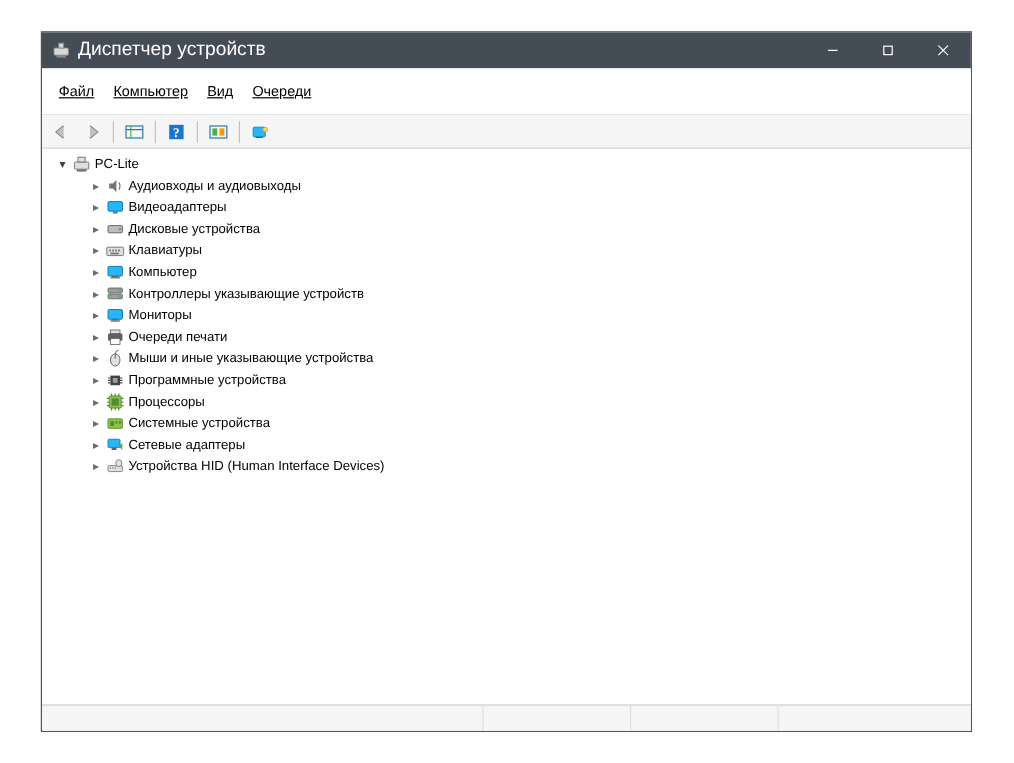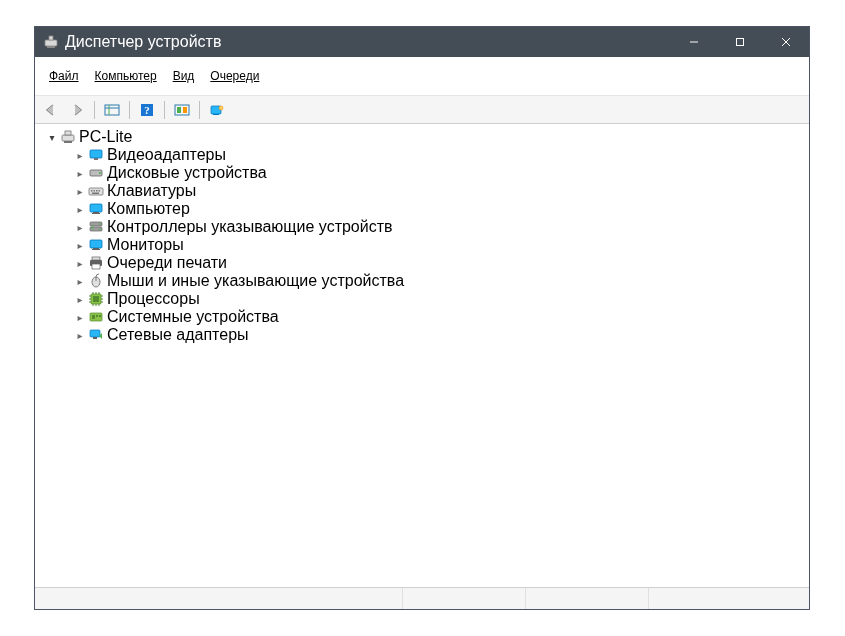--- a/index.html
+++ b/index.html
@@ -99,21 +99,21 @@
   font-size: 9px;
   cursor: pointer;
 }
 .caret.expanded::before { content: "▾"; font-size: 10px; color: #404040; }
 .caret.collapsed::before { content: "▸"; font-size: 10px; color: #6b6b6b; }
 .node-icon {
   width: 16px; height: 16px;
   margin: 0 3px 0 1px;
   display: flex; align-items: center; justify-content: center;
 }
-.node-label { font-size: 16px; color: #000; white-space: nowrap; }
+.node-label { font-size: 11px; color: #000; white-space: nowrap; }
 .children { padding-left: 28px; }
 .statusbar {
   height: 22px;
   border-top: 1px solid #cfcfcf;
   background: #f5f5f5;
   display: flex;
 }
 .statusbar .cell {
   flex: 1;
   border-right: 1px solid #e0e0e0;
@@ -217,20 +217,30 @@
               <rect x="4" y="12" width="8" height="2" fill="#757575"></rect>
             </svg>
         </span>
         <span class="node-label">PC-Lite</span>
       </div>
       <div class="children" id="tree-children">
           <div class="row">
             <span class="caret collapsed"></span>
             <span class="node-icon">
               <svg width="16" height="16" viewBox="0 0 16 16">
+                <path d="M3 6 L6 6 L9 3 L9 13 L6 10 L3 10 Z" fill="#757575"></path>
+                <path d="M11 5 Q13 8 11 11" fill="none" stroke="#757575" stroke-width="1"></path>
+              </svg>
+            </span>
+            <span class="node-label">Аудиовходы и аудиовыходы</span>
+          </div>
+          <div class="row">
+            <span class="caret collapsed"></span>
+            <span class="node-icon">
+              <svg width="16" height="16" viewBox="0 0 16 16">
                 <rect x="2" y="3" width="12" height="8" rx="1" fill="#29b6f6" stroke="#0277bd" stroke-width="0.8"></rect>
                 <rect x="6" y="11" width="4" height="2" fill="#757575"></rect>
               </svg>
             </span>
             <span class="node-label">Видеоадаптеры</span>
           </div>
           <div class="row">
             <span class="caret collapsed"></span>
             <span class="node-icon">
               <svg width="16" height="16" viewBox="0 0 16 16">
@@ -303,20 +313,36 @@
           <div class="row">
             <span class="caret collapsed"></span>
             <span class="node-icon">
               <svg width="16" height="16" viewBox="0 0 16 16">
                 <ellipse cx="8" cy="9" rx="4" ry="5" fill="#e0e0e0" stroke="#616161" stroke-width="0.8"></ellipse>
                 <line x1="8" y1="4" x2="8" y2="8" stroke="#616161" stroke-width="0.8"></line>
                 <path d="M8 4 Q8 1 11 1" fill="none" stroke="#616161" stroke-width="0.8"></path>
               </svg>
             </span>
             <span class="node-label">Мыши и иные указывающие устройства</span>
+          </div>
+          <div class="row">
+            <span class="caret collapsed"></span>
+            <span class="node-icon">
+              <svg width="16" height="16" viewBox="0 0 16 16">
+                <rect x="4" y="4" width="8" height="8" fill="#424242"></rect>
+                <rect x="6" y="6" width="4" height="4" fill="#9e9e9e"></rect>
+                <line x1="2" y1="6" x2="4" y2="6" stroke="#424242"></line>
+                <line x1="2" y1="8" x2="4" y2="8" stroke="#424242"></line>
+                <line x1="2" y1="10" x2="4" y2="10" stroke="#424242"></line>
+                <line x1="12" y1="6" x2="14" y2="6" stroke="#424242"></line>
+                <line x1="12" y1="8" x2="14" y2="8" stroke="#424242"></line>
+                <line x1="12" y1="10" x2="14" y2="10" stroke="#424242"></line>
+              </svg>
+            </span>
+            <span class="node-label">Программные устройства</span>
           </div>
           <div class="row">
             <span class="caret collapsed"></span>
             <span class="node-icon">
               <svg width="16" height="16" viewBox="0 0 16 16">
                 <rect x="3" y="3" width="10" height="10" rx="1" fill="#8bc34a" stroke="#558b2f" stroke-width="0.8"></rect>
                 <rect x="5" y="5" width="6" height="6" fill="#558b2f"></rect>
                 <line x1="1" y1="5" x2="3" y2="5" stroke="#558b2f"></line>
                 <line x1="1" y1="8" x2="3" y2="8" stroke="#558b2f"></line>
                 <line x1="1" y1="11" x2="3" y2="11" stroke="#558b2f"></line>
@@ -349,20 +375,33 @@
             <span class="caret collapsed"></span>
             <span class="node-icon">
               <svg width="16" height="16" viewBox="0 0 16 16">
                 <rect x="2" y="3" width="10" height="7" rx="1" fill="#29b6f6" stroke="#0277bd" stroke-width="0.7"></rect>
                 <rect x="5" y="10" width="4" height="2" fill="#616161"></rect>
                 <path d="M11 9 L14 6 L14 12 Z" fill="#4caf50"></path>
               </svg>
             </span>
             <span class="node-label">Сетевые адаптеры</span>
           </div>
+          <div class="row">
+            <span class="caret collapsed"></span>
+            <span class="node-icon">
+              <svg width="16" height="16" viewBox="0 0 16 16">
+                <rect x="2" y="7" width="12" height="5" rx="1" fill="#e0e0e0" stroke="#757575" stroke-width="0.7"></rect>
+                <ellipse cx="11" cy="5" rx="2.5" ry="3" fill="#e0e0e0" stroke="#757575" stroke-width="0.7"></ellipse>
+                <rect x="3.5" y="8.5" width="1" height="1" fill="#757575"></rect>
+                <rect x="5.5" y="8.5" width="1" height="1" fill="#757575"></rect>
+                <rect x="7.5" y="8.5" width="1" height="1" fill="#757575"></rect>
+              </svg>
+            </span>
+            <span class="node-label">Устройства HID (Human Interface Devices)</span>
+          </div>
         </div>
     </div>
   </div>
 
   <div class="statusbar">
     <div class="cell" style="flex:3"></div>
     <div class="cell"></div>
     <div class="cell"></div>
     <div class="cell"></div>
   </div>

